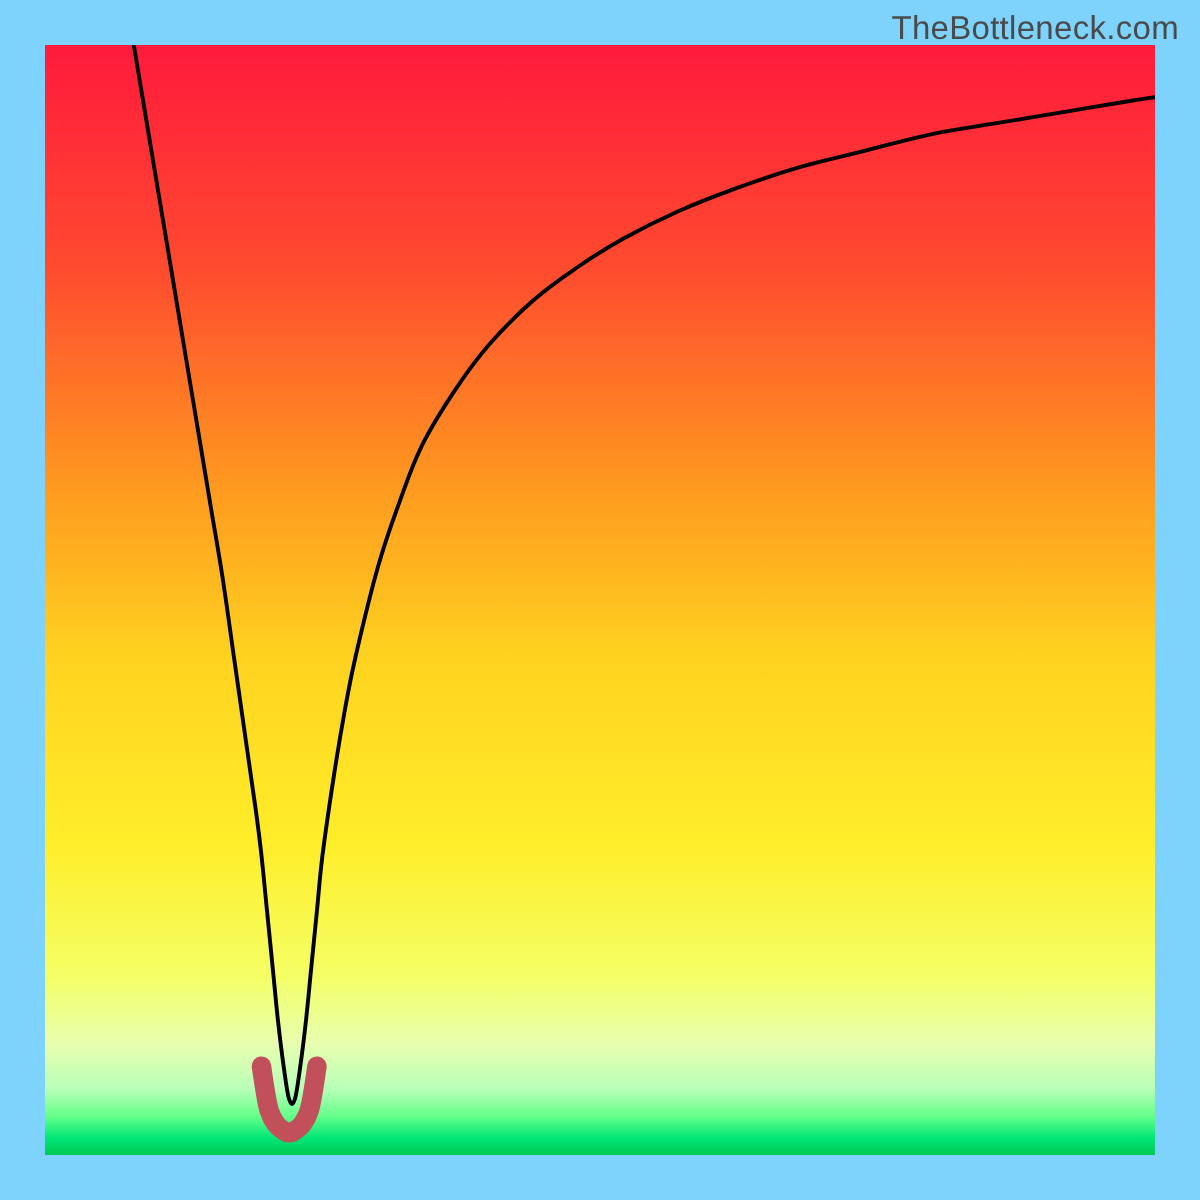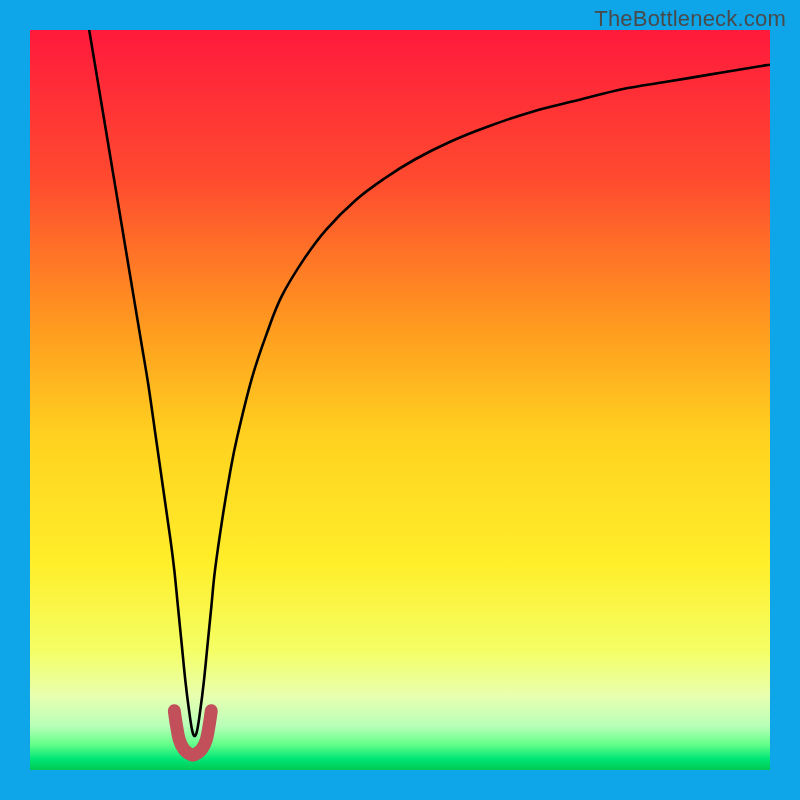--- a/index.html
+++ b/index.html
@@ -9,21 +9,21 @@
     height: 800px;
     background: #000;
     overflow: hidden;
   }
   .frame {
     position: absolute;
     left: 0;
     top: 0;
     width: 800px;
     height: 800px;
-    background: #0ea5e9;
+    background: #7dd3fc;
   }
   .plot {
     position: absolute;
     left: 30px;
     top: 30px;
     width: 740px;
     height: 740px;
     overflow: hidden;
   }
   .watermark {

